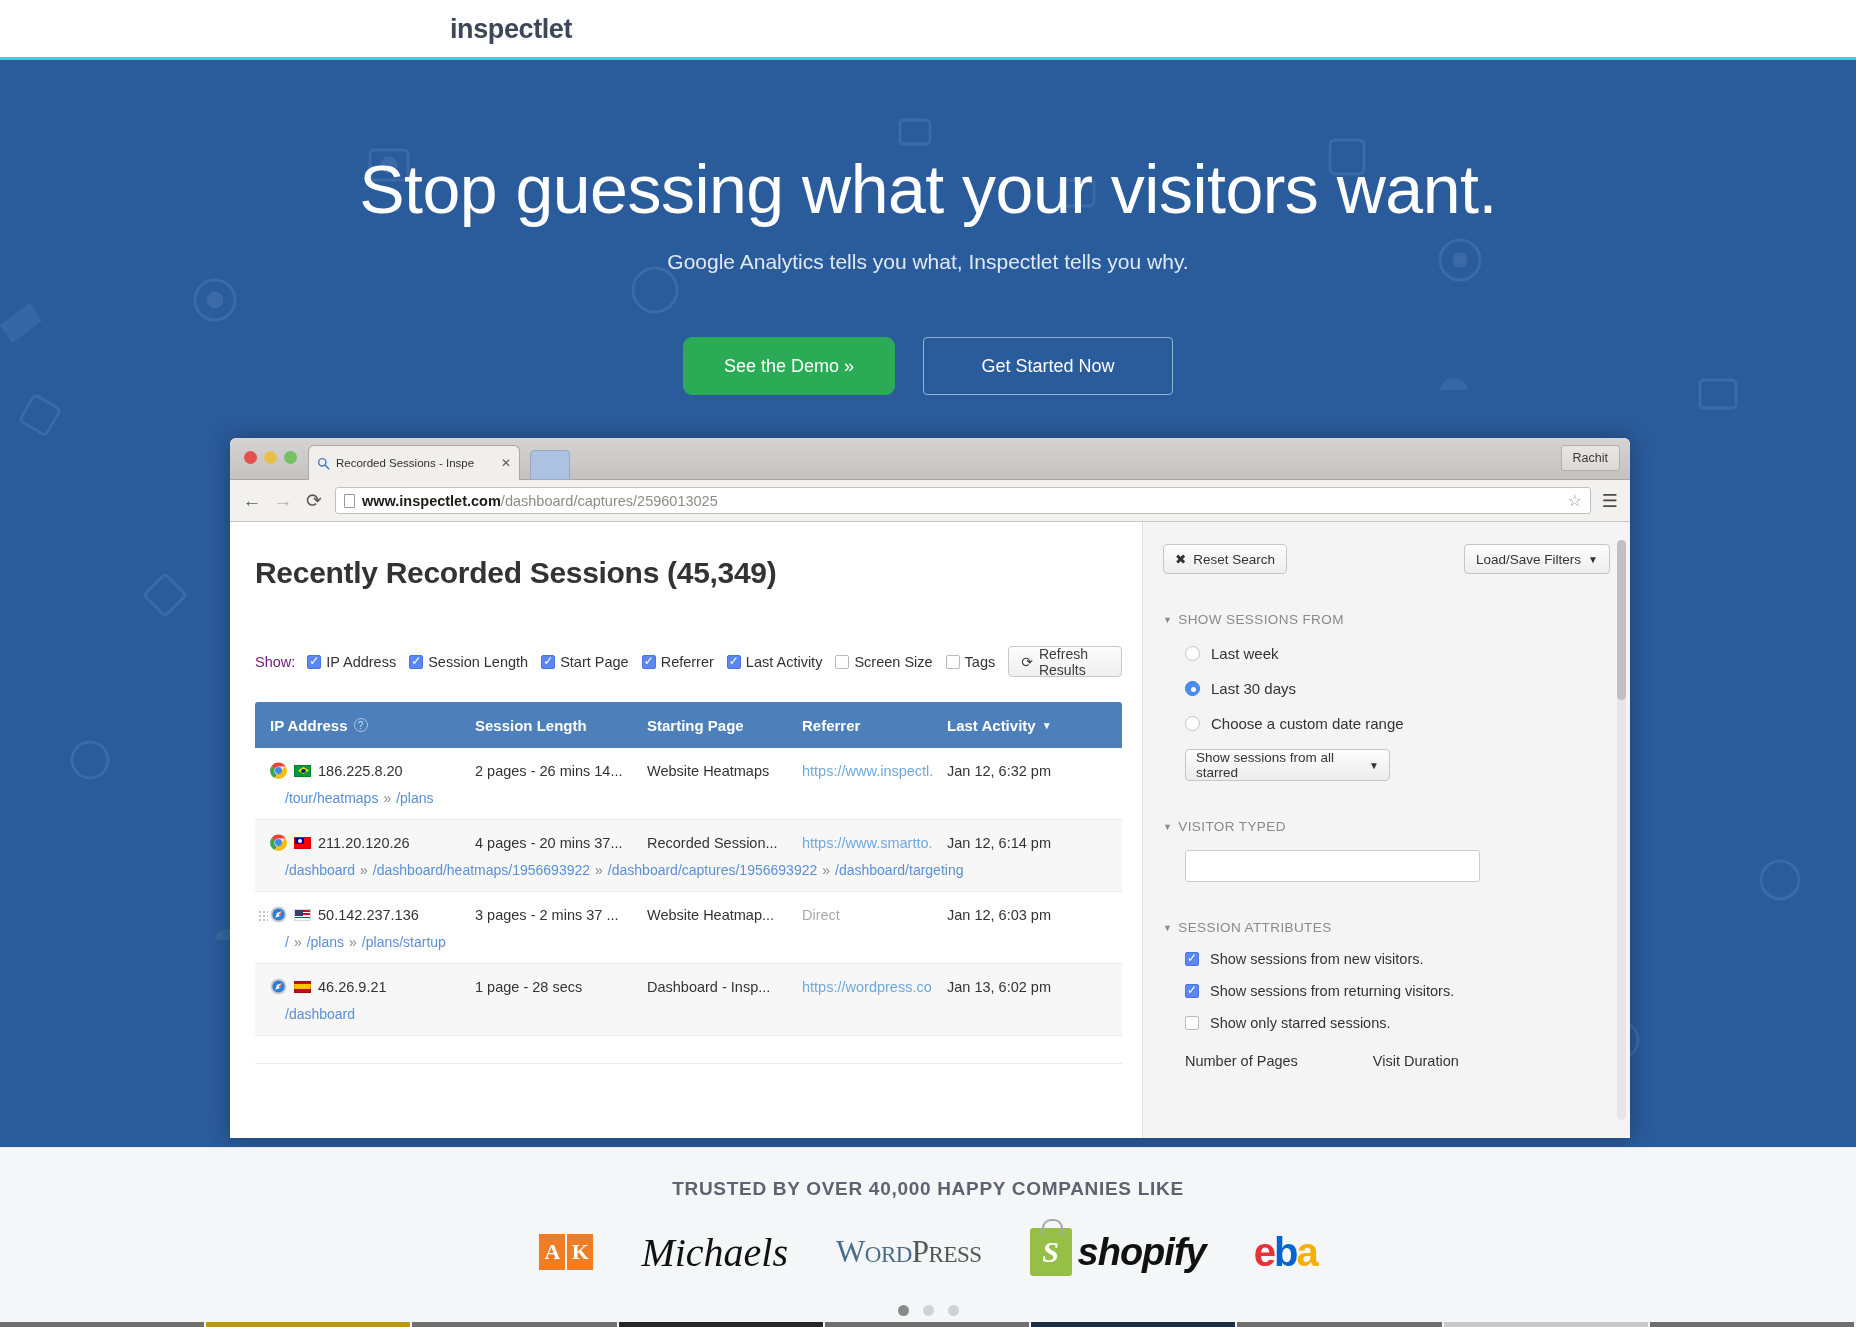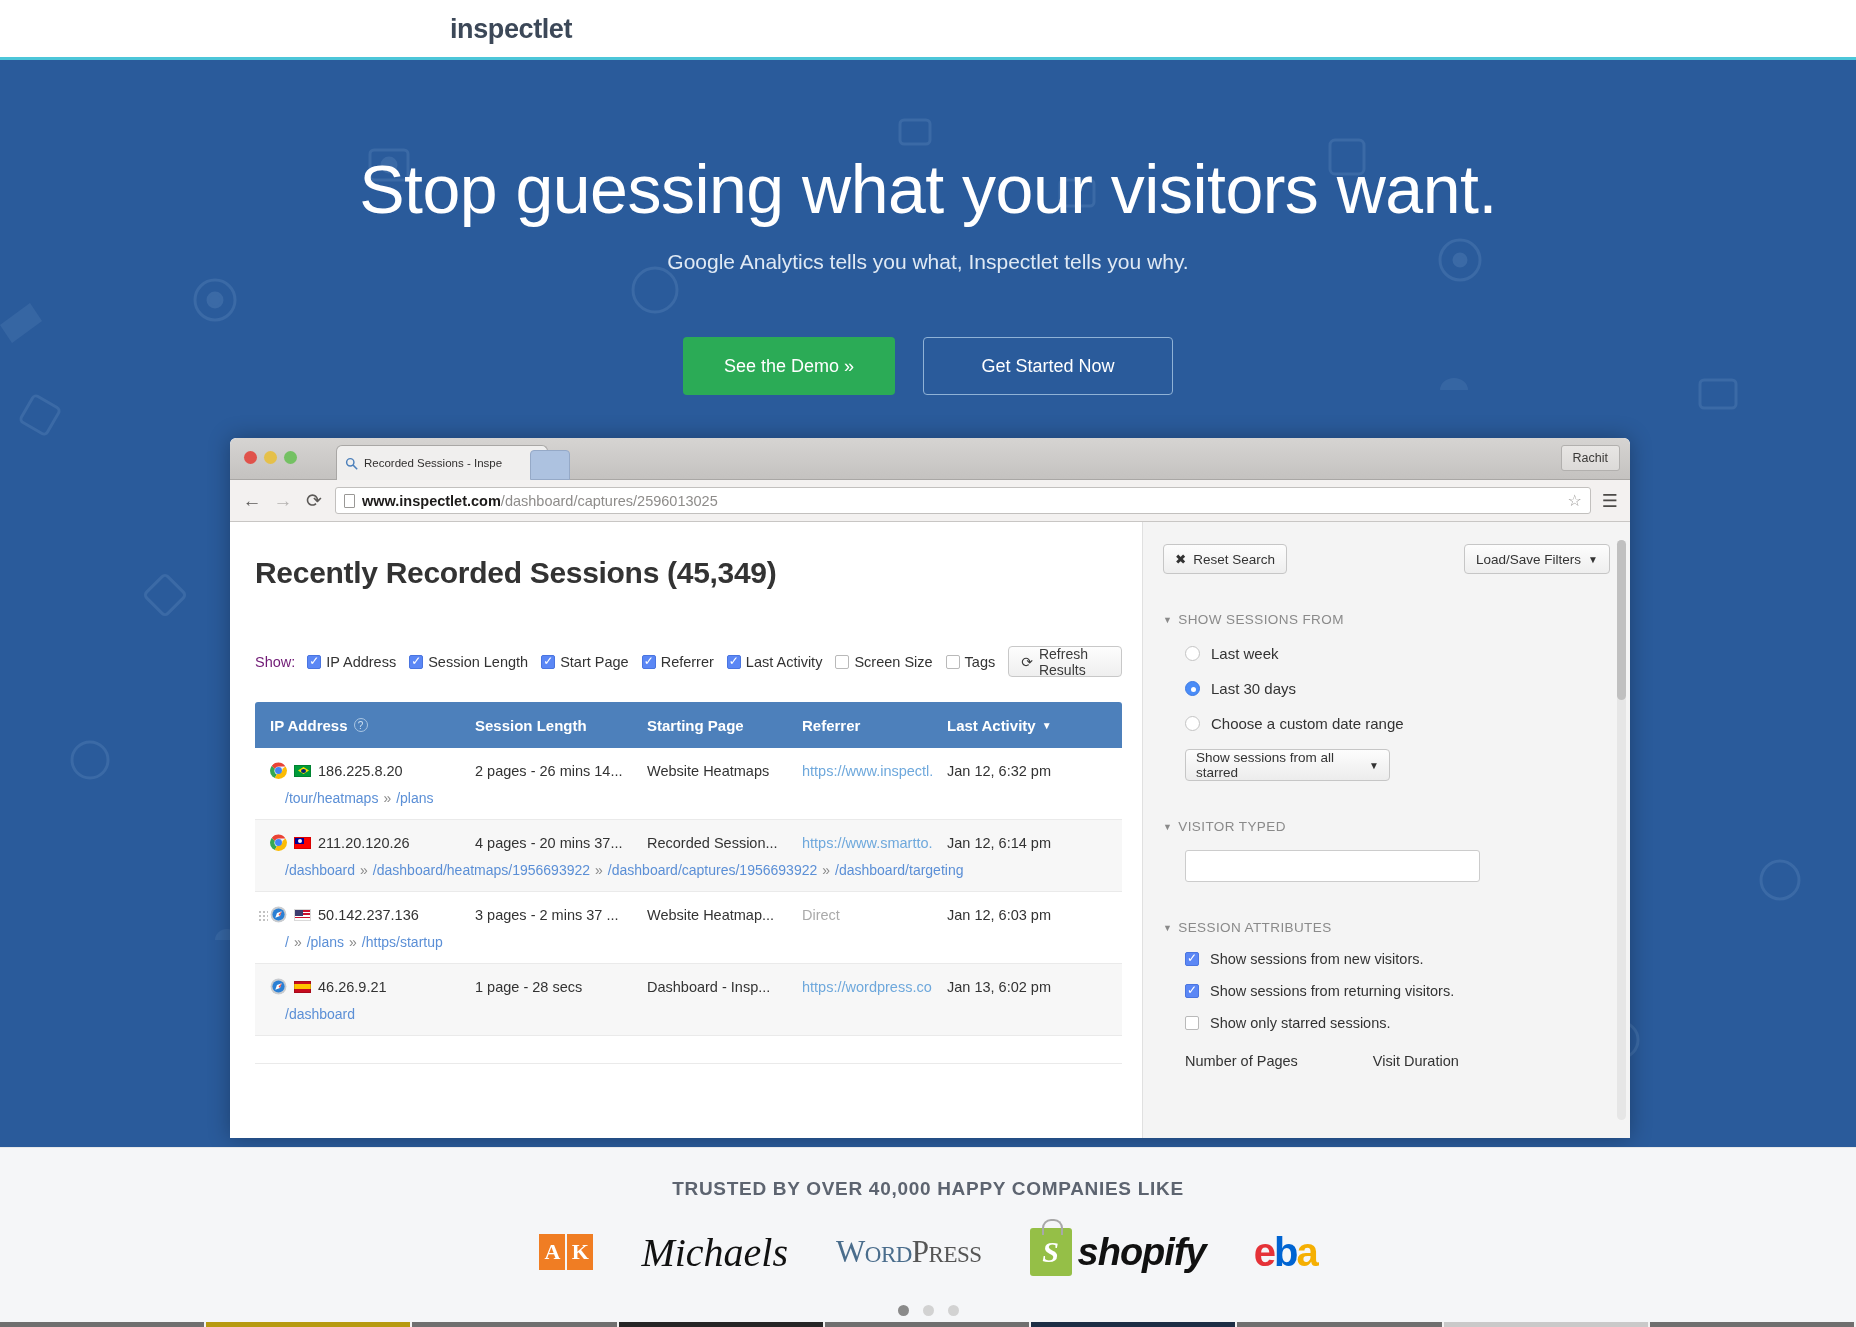--- a/index.html
+++ b/index.html
@@ -41,21 +41,21 @@
   }
   .hero h2 {
     position: relative; text-align: center; color: #dfe9f4;
     font-size: 21px; font-weight: 400; padding-top: 22px;
   }
   .cta-row {
     position: relative; display: flex; justify-content: center;
     gap: 28px; margin-top: 63px;
   }
   .btn-demo {
-    background: #2bab56; color: #fff; border: none; border-radius: 4px;
+    background: #2bab56; color: #fff; border: none; border-radius: 9px;
     font-size: 18px; width: 212px; height: 58px; cursor: pointer;
     font-family: inherit;
   }
   .btn-start {
     background: transparent; color: #fff; border: 1px solid #8fb2d6; border-radius: 4px;
     font-size: 18px; width: 250px; height: 58px; cursor: pointer;
     font-family: inherit;
   }
 
   
@@ -73,21 +73,21 @@
     position: relative;
     border-radius: 6px 6px 0 0;
   }
   .traffic { position: absolute; left: 14px; top: 13px; display: flex; gap: 7px; }
   .traffic i { width: 13px; height: 13px; border-radius: 50%; display: block; }
   .tl-red { background: #e0524b; } .tl-yel { background: #e5c04a; } .tl-grn { background: #74c163; }
   .bw-tab {
     position: absolute; left: 78px; top: 7px; width: 212px; height: 35px;
     background: #f0efee; border: 1px solid #a9a7a5; border-bottom: none;
     border-radius: 6px 6px 0 0;
-    display: flex; align-items: center; padding: 0 8px; gap: 6px; margin-left: 28px;
+    display: flex; align-items: center; padding: 0 8px; gap: 6px;
   }
   .bw-tab .favicon { width: 13px; height: 13px; flex: 0 0 13px; }
   .bw-tab .ttl {
     font-size: 11.5px; color: #32302f; white-space: nowrap;
     overflow: hidden; flex: 1;
   }
   .bw-tab .tclose { font-size: 12px; color: #5a5856; cursor: pointer; }
   .bw-newtab {
     position: absolute; left: 300px; top: 12px; width: 40px; height: 30px;
     background: #adc2e0; border: 1px solid #95a9c7; border-radius: 4px 4px 0 0;
@@ -511,21 +511,21 @@
                   <span style="position:absolute;left:0;top:0;width:8px;height:6.5px;background:#3c3b6e;display:block;"></span>
                 </span>
                 <span>50.142.237.136</span>
               </div>
               <div class="cell c-len">3 pages - 2 mins 37 ...</div>
               <div class="cell c-start">Website Heatmap...</div>
               <div class="cell c-ref dim">Direct</div>
               <div class="cell c-last">Jan 12, 6:03 pm</div>
             </div>
             <div class="row-paths">
-              <a href="#">/</a><span class="sep">»</span><a href="#">/plans</a><span class="sep">»</span><a href="#">/https/startup</a>
+              <a href="#">/</a><span class="sep">»</span><a href="#">/plans</a><span class="sep">»</span><a href="#">/plans/startup</a>
             </div>
           </div>
 
           <div class="row alt">
             <div class="row-top">
               <div class="cell c-ip">
                 <svg class="brw" viewBox="0 0 32 32">
                   <circle cx="16" cy="16" r="15" fill="#c9ccd0"></circle>
                   <circle cx="16" cy="16" r="11.5" fill="#2b7fd4"></circle>
                   <path d="M22 10l-3.2 8.8L10 22l3.2-8.8z" fill="#fff"></path>

